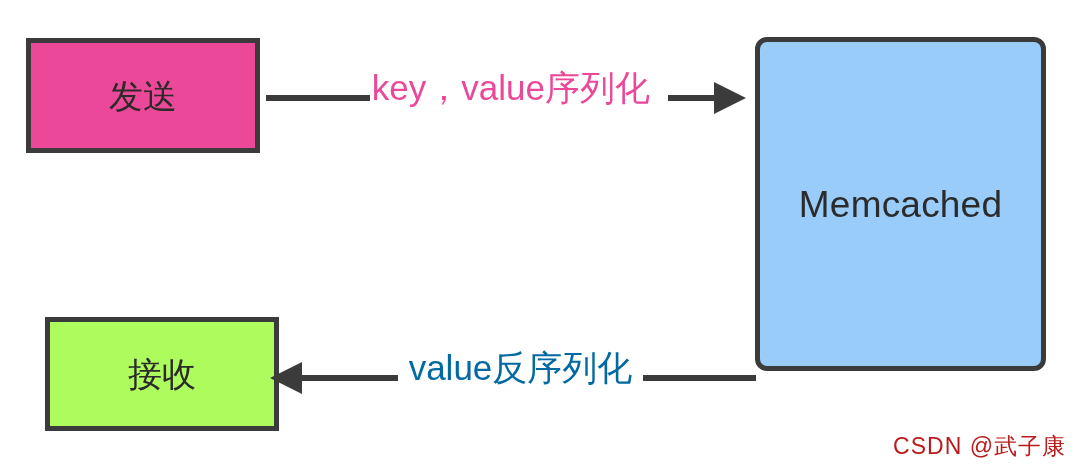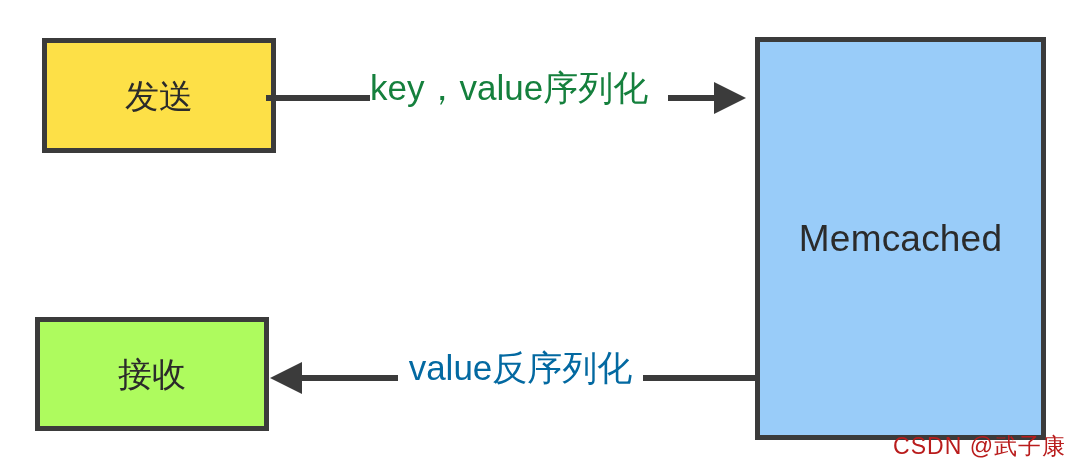--- a/index.html
+++ b/index.html
@@ -25,47 +25,47 @@
     display: flex;
     align-items: center;
     justify-content: center;
     color: #2b2b2b;
     text-align: center;
     line-height: 1;
     user-select: none;
   }
 
   .node-send {
-    left: 42px;
+    left: 26px;
     top: 38px;
     width: 234px;
     height: 115px;
-    background: #fde047;
+    background: #ec4899;
     border: 5px solid #3b3b3b;
     font-size: 34px;
   }
 
   .node-receive {
-    left: 35px;
+    left: 45px;
     top: 317px;
     width: 234px;
     height: 114px;
     background: #aefb5e;
     border: 5px solid #3b3b3b;
     font-size: 34px;
   }
 
   .node-memcached {
     left: 755px;
     top: 37px;
     width: 291px;
-    height: 403px;
+    height: 334px;
     background: #99ccf9;
     border: 5px solid #3b3b3b;
-    border-radius: 0;
+    border-radius: 12px;
     font-size: 37px;
     letter-spacing: 0.2px;
   }
   .node-memcached .node-label { font-weight: 400; }
 
   
   .conn {
     position: absolute;
     height: 0;
   }
@@ -96,26 +96,26 @@
     left: 0;
     top: 95px;
     width: 1074px;
   }
   .conn-send .seg-a { left: 266px;  width: 104px; }
   .conn-send .seg-b { left: 668px;  width: 48px; }
   .conn-send .arrowhead { left: 714px; top: -13px; }
 
   .conn-send .edge-label {
     position: absolute;
-    left: 370px;
+    left: 352px;
     top: -25px;
     width: 298px;
-    text-align: left;
+    text-align: right;
     font-size: 35px;
-    color: #15803d;
+    color: #ec4899;
     line-height: 1;
     white-space: nowrap;
   }
 
   
   .conn-recv {
     left: 0;
     top: 375px;
     width: 1074px;
   }

